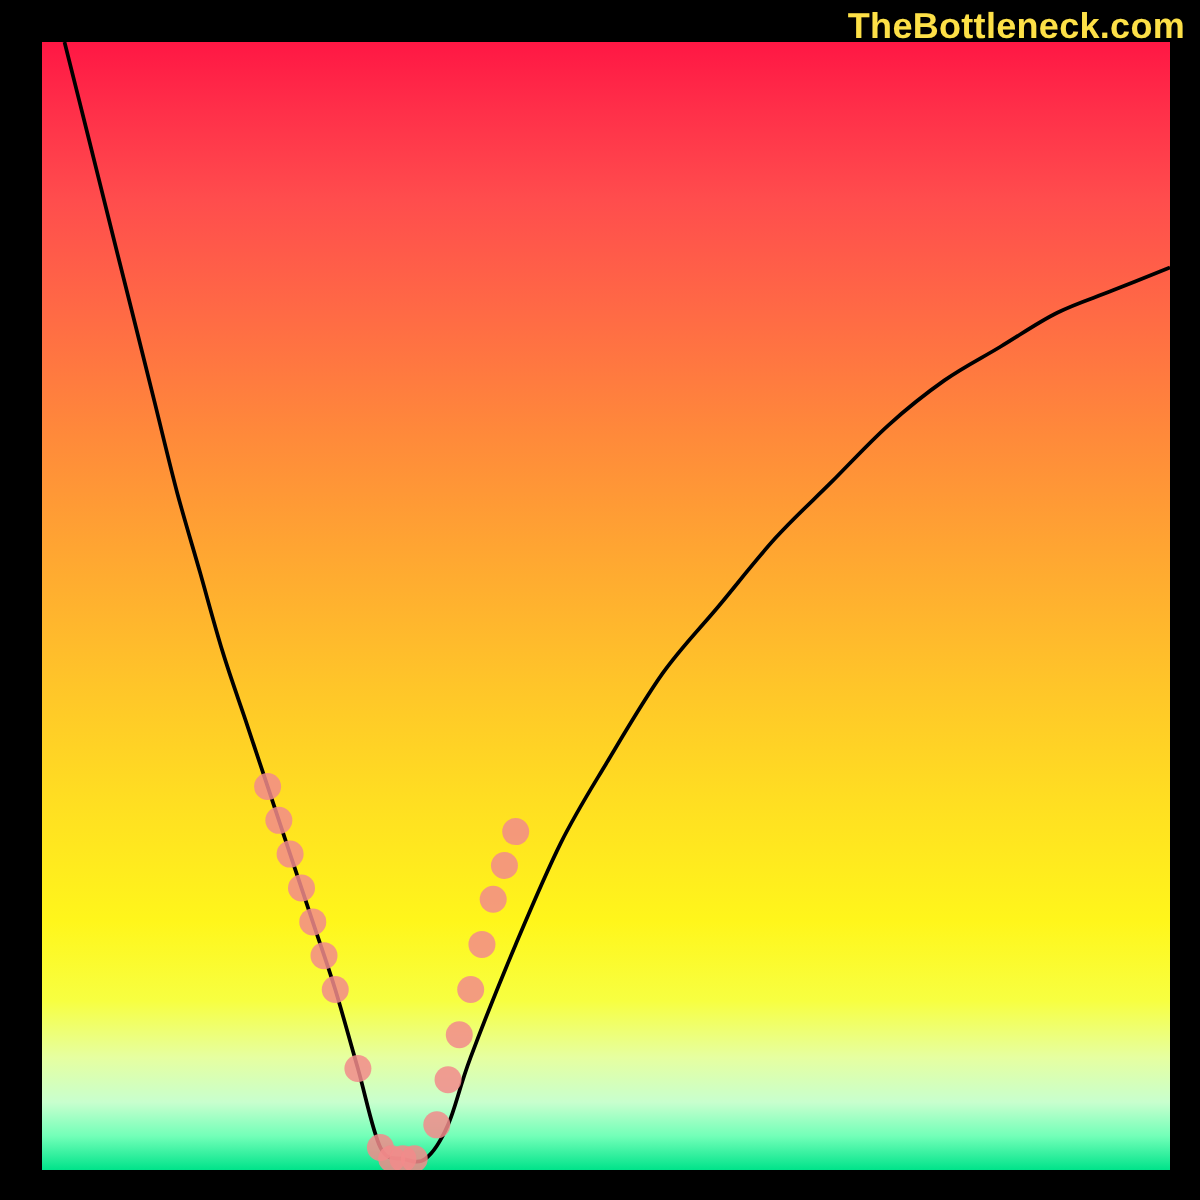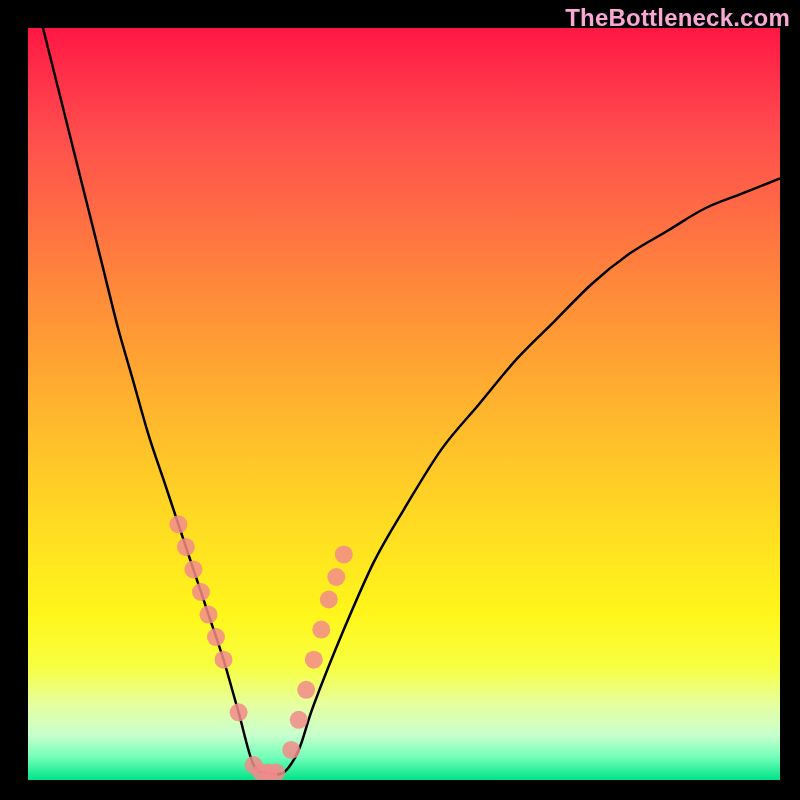--- a/index.html
+++ b/index.html
@@ -57,21 +57,21 @@
     width: 752px;
     height: 752px;
   }
   .watermark {
     position: absolute;
     top: 4px;
     right: 10px;
     font-family: Arial, Helvetica, sans-serif;
     font-size: 24px;
     font-weight: 600;
-    color: #f9a8d4;
+    color: #fde047;
     letter-spacing: 0.2px;
     user-select: none;
   }
 </style>
 </head>
 <body>
 
 <div class="watermark">TheBottleneck.com</div>
 
 <div class="frame">

